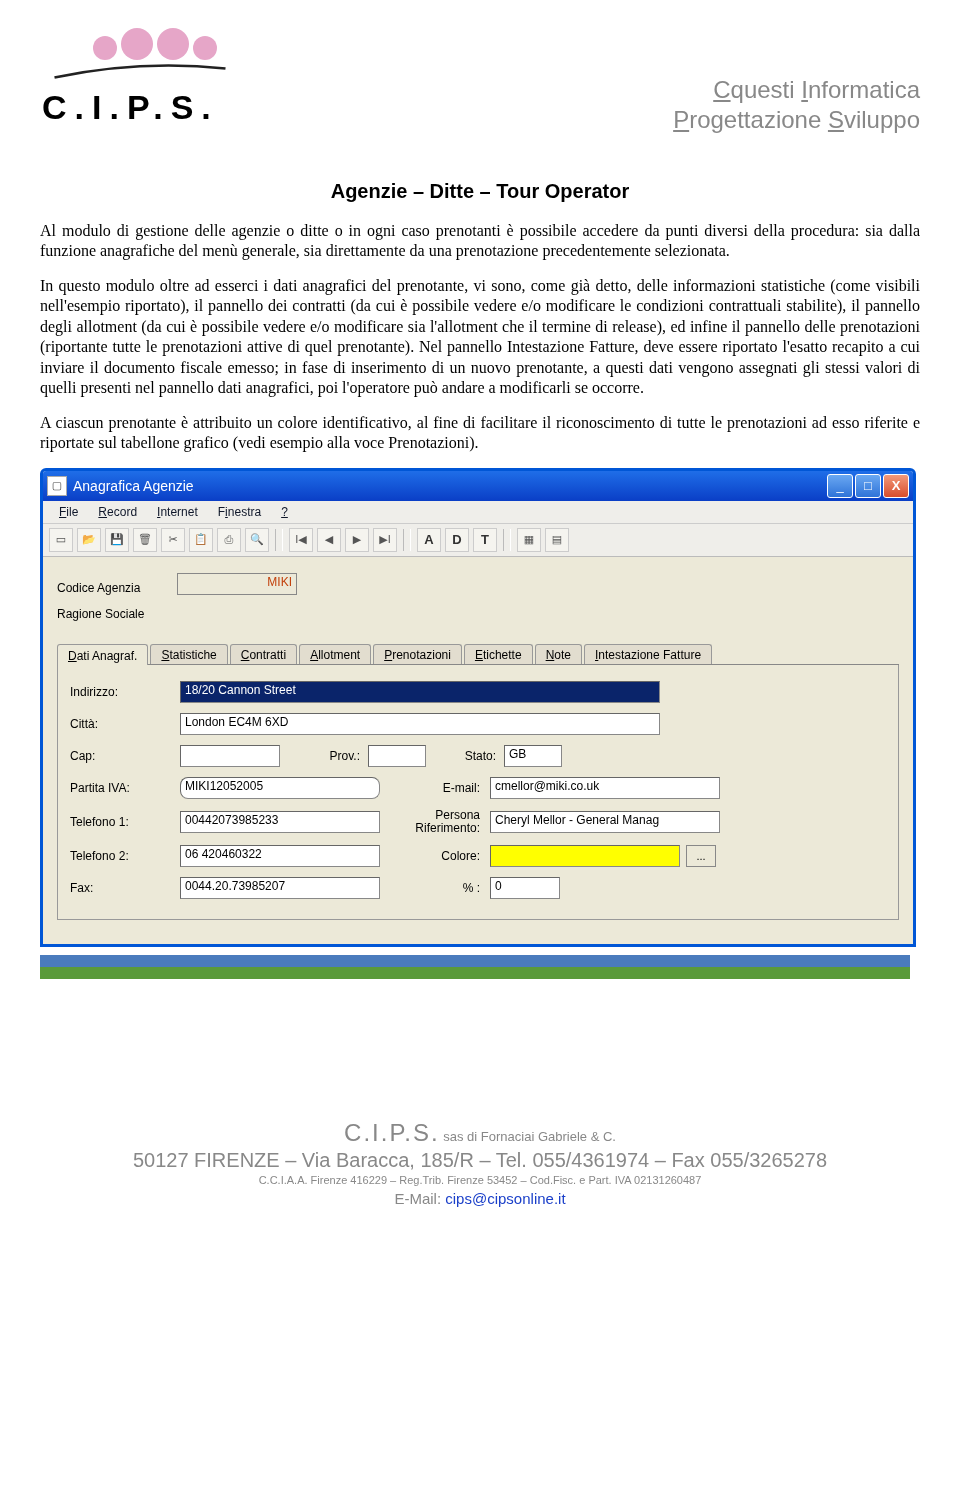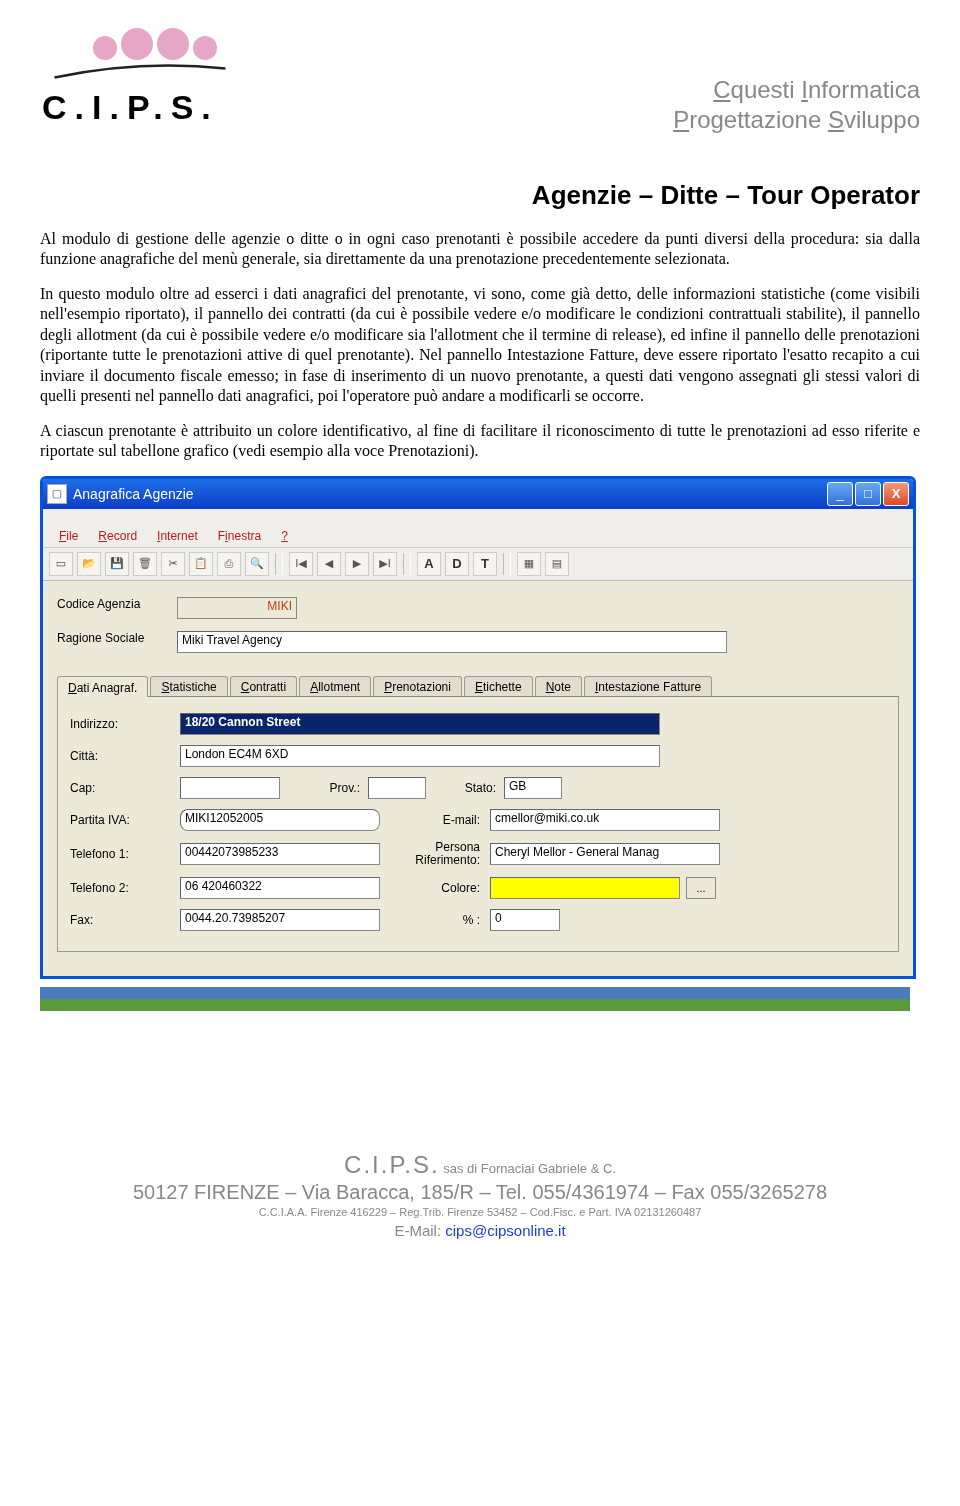--- a/index.html
+++ b/index.html
@@ -6,40 +6,40 @@
   .page { padding:20px 40px 20px 40px; }
   .header-row { display:flex; justify-content:space-between; align-items:flex-start; margin-bottom:30px; }
   .logo-box { width:230px; height:130px; }
   .logo-dots { display:flex; justify-content:center; gap:4px; padding-top:8px; }
   .dot { width:32px; height:32px; border-radius:50%; background:#e6a6c8; }
   .dot.small { width:24px; height:24px; margin-top:8px; }
   .swoosh { height:18px; margin:4px 0 2px 0; }
   .logo-text { font-family:Arial, sans-serif; font-weight:bold; font-size:34px; letter-spacing:8px; color:#000; padding-left:2px; }
   .tagline-box { padding-top:55px; font-family:Arial, sans-serif; font-size:24px; color:#888; text-align:right; line-height:1.25; }
   .tagline-box .u { text-decoration:underline; }
-  h1.doc-title { font-family:Arial, sans-serif; font-weight:bold; font-size:26px; text-align:right; margin:10px 0 18px 0; }
+  h1.doc-title { font-family:Arial, sans-serif; font-weight:bold; font-size:20px; text-align:center; margin:10px 0 18px 0; }
   p.body { font-family:"Times New Roman", serif; font-size:16px; margin:0 0 14px 0; text-align:justify; line-height:1.28; }
 
   
   .xp-window { width:870px; border:3px solid #0056d6; border-radius:6px 6px 0 0; font-family:Tahoma, Arial, sans-serif; font-size:12px; background:#ece9d8; margin:0 0 8px 0; }
   .xp-titlebar { height:30px; background:linear-gradient(#1f6ee8,#0a3ec6); color:#fff; display:flex; align-items:center; padding:0 4px; border-radius:3px 3px 0 0; }
   .xp-titlebar .ticon { width:18px; height:18px; background:#fff; border:1px solid #aaa; margin-right:6px; display:flex; align-items:center; justify-content:center; font-size:11px; color:#444; }
   .xp-titlebar .ttxt { font-weight:normal; font-size:14px; flex:1; }
   .xp-titlebar .wbtn { width:24px; height:22px; margin-left:2px; border:1px solid #fff; border-radius:3px; display:flex; align-items:center; justify-content:center; font-family:Arial; font-size:13px; }
   .wbtn.minmax { background:linear-gradient(#6aa8f2,#2f73d8); color:#fff; }
   .wbtn.close { background:linear-gradient(#f29a7a,#d84d2c); color:#fff; font-weight:bold; }
   .xp-menubar { background:#efeeea; border-bottom:1px solid #ccc; display:flex; padding:2px 6px; }
-  .xp-menubar .m { padding:2px 10px; font-size:12px; color:#b91c1c;margin-top:16px; }
+  .xp-menubar .m { padding:2px 10px; font-size:12px; color:#0f172a; }
   .xp-menubar .m u { text-decoration:underline; }
   .xp-toolbar { background:#efeeea; border-bottom:1px solid #bbb; display:flex; align-items:center; padding:2px 4px; height:28px; }
   .tbtn { width:22px; height:22px; border:1px solid #ccc; background:#f5f4ef; margin:0 2px; display:flex; align-items:center; justify-content:center; font-size:11px; color:#555; }
   .tsep { width:6px; height:22px; margin:0 4px; border-left:1px solid #bbb; border-right:1px solid #fff; }
   .tbtn.txt { font-family:Arial; font-weight:bold; font-size:13px; color:#333; }
   .xp-client { background:#ece9d8; padding:16px 14px 24px 14px; }
-  .row { display:flex; align-items:flex-start; margin-bottom:12px; }
+  .row { display:flex; align-items:flex-end; margin-bottom:12px; }
   .lbl { width:120px; font-size:12px; color:#000; }
   .inp { background:#fff; border:1px solid #888; border-top-color:#666; border-left-color:#666; height:18px; padding:1px 4px; font-size:12px; font-family:Tahoma,Arial,sans-serif; }
   .inp.ro { background:#ece9d8; border-top-color:#888; border-left-color:#888; text-align:right; color:#c2410c; }
   .tabstrip { display:flex; align-items:flex-end; border-bottom:1px solid #888; margin-bottom:0; }
   .tab { background:#e2ddcf; border:1px solid #999; border-bottom:none; padding:3px 10px 2px 10px; margin-right:2px; font-size:12px; border-radius:3px 3px 0 0; color:#000; }
   .tab.active { background:#ece9d8; position:relative; top:1px; padding-top:4px; }
   .tab u { text-decoration:underline; }
   .tabpanel { border:1px solid #999; border-top:none; padding:16px 12px 20px 12px; background:#ece9d8; }
   .frow { display:flex; align-items:center; margin-bottom:10px; }
   .flbl { font-size:12px; }
@@ -125,37 +125,36 @@
       <div class="tbtn">▦</div>
       <div class="tbtn">▤</div>
     </div>
     <div class="xp-client">
       <div class="row">
         <div class="lbl">Codice Agenzia</div>
         <div class="inp ro" style="width:110px;">MIKI</div>
       </div>
       <div class="row" style="margin-bottom:22px;">
         <div class="lbl">Ragione Sociale</div>
-        <div class="inp" style="width:540px;">Miki Travel Agency</div>
       </div>
 
       <div class="tabstrip">
         <div class="tab active"><u>D</u>ati Anagraf.</div>
         <div class="tab"><u>S</u>tatistiche</div>
         <div class="tab"><u>C</u>ontratti</div>
         <div class="tab"><u>A</u>llotment</div>
         <div class="tab"><u>P</u>renotazioni</div>
         <div class="tab"><u>E</u>tichette</div>
         <div class="tab"><u>N</u>ote</div>
         <div class="tab"><u>I</u>ntestazione Fatture</div>
       </div>
       <div class="tabpanel">
         <div class="frow">
           <div class="flbl" style="width:110px;">Indirizzo:</div>
-          <div class="inp sel" style="width:470px;font-weight:bold;">18/20 Cannon Street</div>
+          <div class="inp sel" style="width:470px;">18/20 Cannon Street</div>
         </div>
         <div class="frow">
           <div class="flbl" style="width:110px;">Città:</div>
           <div class="inp" style="width:470px;">London EC4M 6XD</div>
         </div>
         <div class="frow">
           <div class="flbl" style="width:110px;">Cap:</div>
           <div class="inp" style="width:90px;"></div>
           <div class="flbl" style="width:80px;text-align:right;padding-right:8px;">Prov.:</div>
           <div class="inp" style="width:48px;"></div>

